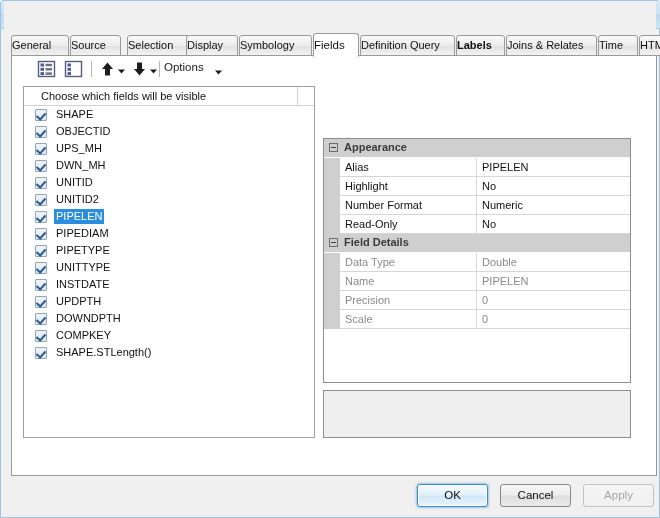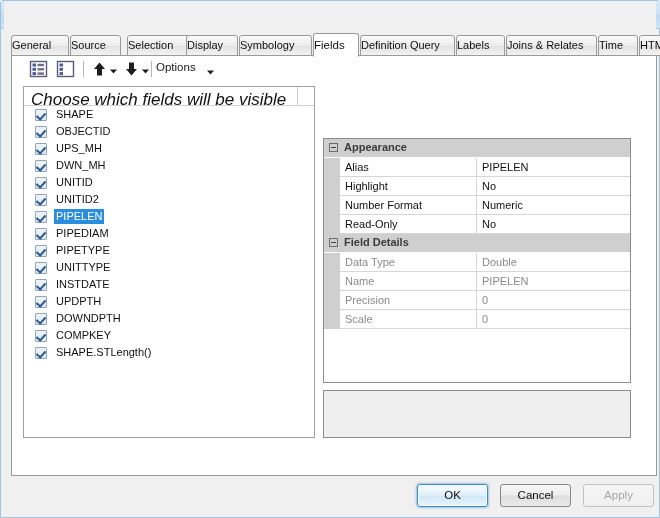--- a/index.html
+++ b/index.html
@@ -98,21 +98,21 @@
     left: 7px; top: 54px;
     width: 646px; height: 421px;
     box-sizing: border-box;
     background: #ffffff;
     border: 1px solid #9a9a9a;
   }
 
   
   #toolbar {
     position: absolute;
-    left: 4px; top: 0;
+    left: 12px; top: 0;
     width: 629px; height: 26px;
   }
   .tb-icon {
     position: absolute;
     top: 4px;
     width: 19px; height: 18px;
     box-sizing: border-box;
   }
   .tb-sep {
     position: absolute;
@@ -155,24 +155,23 @@
   #fieldlist-header {
     position: absolute;
     left: 0; top: 0;
     width: 290px; height: 19px;
     box-sizing: border-box;
     background: #ffffff;
     border-bottom: 1px solid #d2d2d2;
   }
   #fieldlist-header-label {
     position: absolute;
-    left: 7px; top: 3px;
-    font-size: 17px;
+    left: 17px; top: 3px;
+    font-size: 11px;
     color: #111;
-    font-style: italic;
   }
   #fieldlist-header-div {
     position: absolute;
     right: 16px; top: 0;
     width: 1px; height: 19px;
     background: #d2d2d2;
   }
   #fieldlist-items {
     position: absolute;
     left: 0; top: 19px;
@@ -350,21 +349,21 @@
   <div id="window-inner">
 
     <div id="tabstrip">
         <div class="tab" style="left: 0px; width: 58px;">General</div>
         <div class="tab" style="left: 59px; width: 51px;">Source</div>
         <div class="tab" style="left: 116px; width: 63px;">Selection</div>
         <div class="tab" style="left: 175px; width: 52px;">Display</div>
         <div class="tab" style="left: 228px; width: 73px;">Symbology</div>
         <div class="tab selected" style="left: 302px; width: 46px;">Fields</div>
         <div class="tab" style="left: 349px; width: 95px;">Definition Query</div>
-        <div class="tab" style="left: 445px; width: 49px;">Labels</div>
+        <div class="tab" style="left: 445px; width: 49px; font-weight: bold;">Labels</div>
         <div class="tab" style="left: 495px; width: 91px;">Joins &amp; Relates</div>
         <div class="tab" style="left: 587px; width: 40px;">Time</div>
         <div class="tab" style="left: 628px; width: 76px;">HTML Popup</div>
       </div>
 
     <div id="tabpage">
 
       <div id="toolbar">
         <div class="tb-icon" style="left:13px">
           <svg width="19" height="18" viewBox="0 0 19 18">

